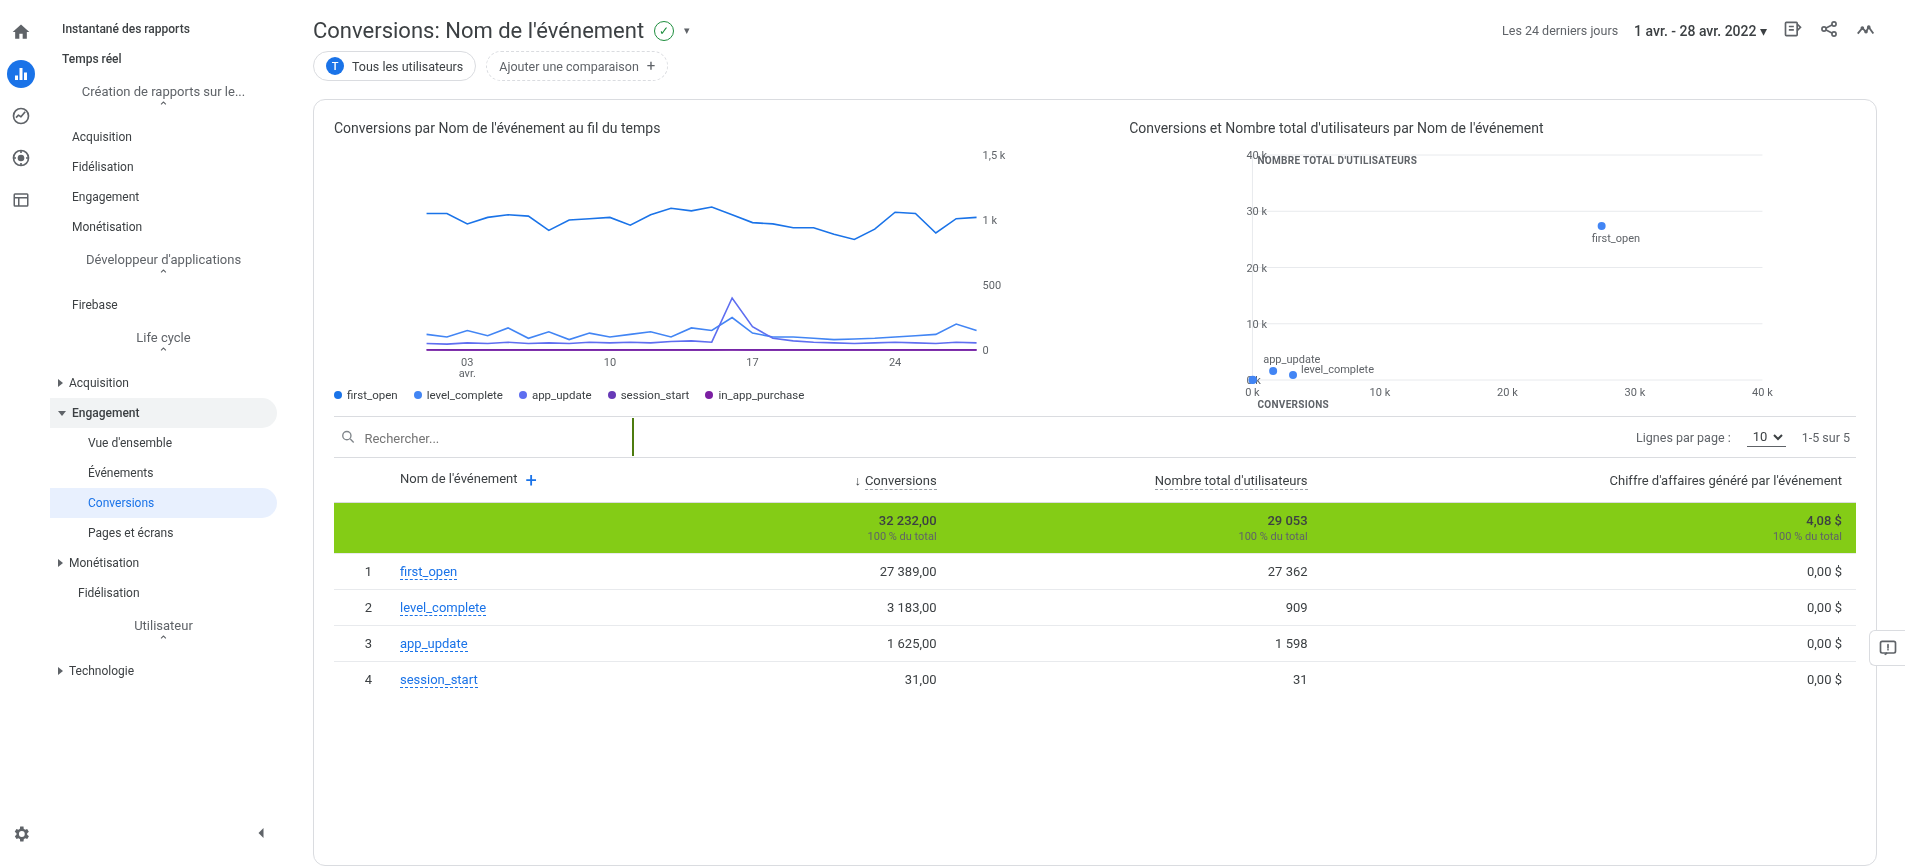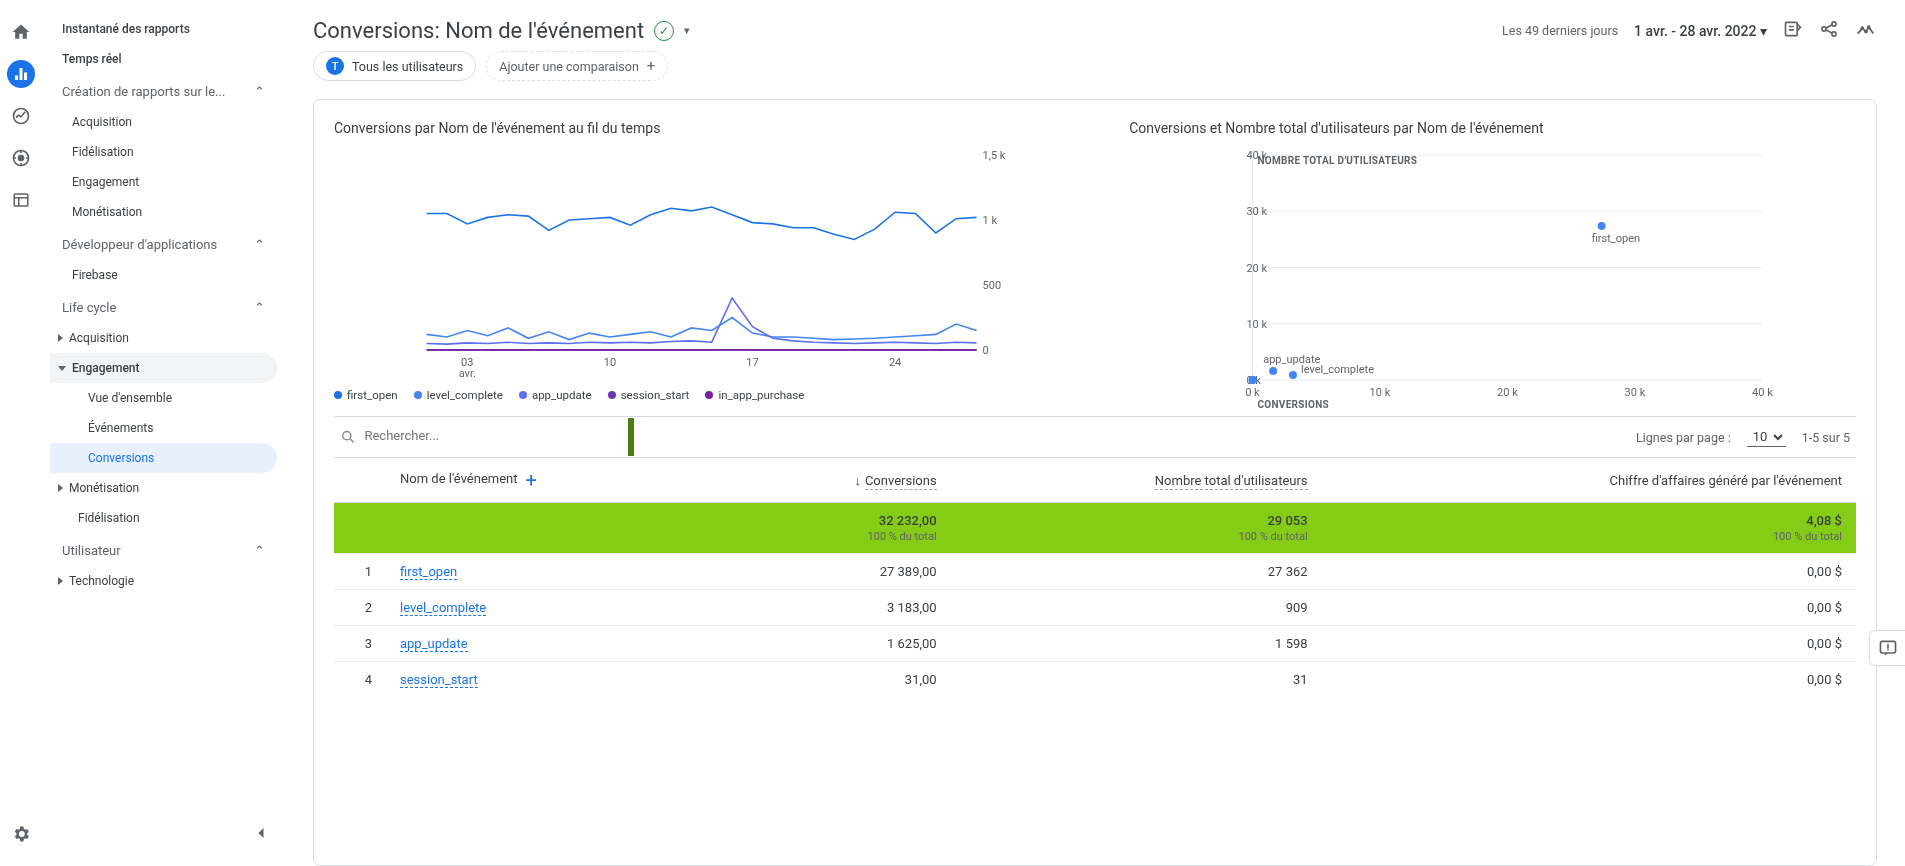--- a/index.html
+++ b/index.html
@@ -15,60 +15,60 @@
 
 .nav { width:243px; padding:14px 8px 0 8px; position:relative; }
 .nav .item { padding:8px 12px; border-radius:0 20px 20px 0; cursor:pointer; display:flex; align-items:center; font-size:12px; color:#3c4043; }
 .nav .item.l1 { font-weight:500; }
 .nav .item.l2 { padding-left:22px; }
 .nav .item.l3 { padding-left:38px; }
 .nav .item.selected { background:#e8f0fe; color:#1a73e8; }
 .nav .item.sub-sel { background:#f1f3f4; font-weight:500; }
 .nav .tri { width:0; height:0; border-top:4px solid transparent; border-bottom:4px solid transparent; border-left:5px solid #5f6368; margin-right:6px; margin-left:-14px;}
 .nav .tri.down { border-left:4px solid transparent; border-right:4px solid transparent; border-top:5px solid #5f6368; border-bottom:0;}
-.nav .sect { padding:10px 12px 8px; color:#5f6368; font-size:13px; display:flex; align-items:center; justify-content:space-between; cursor:pointer;}
+.nav .sect { padding:10px 12px 8px; color:#5f6368; font-size:13px; display:flex; align-items:center; justify-content:space-between; cursor:pointer;flex-direction:column;}
 .nav .sect .chev { color:#5f6368; }
 .nav .collapse { position:absolute; bottom:20px; right:14px; cursor:pointer; color:#5f6368; }
 
 
 .main { flex:1; display:flex; flex-direction:column; background:#fff; }
 .header { padding:18px 28px 8px; display:flex; align-items:center; gap:10px; }
 .header h1 { font-size:22px; font-weight:400; color:#3c4043; }
 .badge-check { width:20px; height:20px; border-radius:50%; border:1.5px solid #1e8e3e; display:flex; align-items:center; justify-content:center; color:#1e8e3e; font-size:12px;}
 .header .drop { color:#5f6368; font-size:11px; cursor:pointer;}
 .header .right { margin-left:auto; display:flex; align-items:center; gap:16px; color:#5f6368; font-size:12.5px;}
 .header .date-range { font-size:14px; color:#3c4043; font-weight:500;}
 .header .icbtn { cursor:pointer; color:#5f6368; }
 
 .chips { padding:0 28px 18px; display:flex; gap:10px; align-items:center;}
 .chip { display:flex; align-items:center; gap:8px; border:1px solid #dadce0; border-radius:16px; padding:5px 12px; font-size:12.5px; color:#3c4043; cursor:pointer;}
 .chip .t { width:18px; height:18px; border-radius:50%; background:#1a73e8; color:#fff; display:flex; align-items:center; justify-content:center; font-size:11px; font-weight:500;}
 .chip.dashed { border-style:dashed; color:#5f6368;}
 .chip .plus { font-size:15px; color:#5f6368;}
 
-.content { margin:0 28px; border:1px solid #dadce0; border-radius:7px; padding:20px 20px 0; overflow:auto; flex:1;}
+.content { margin:0 28px; border:1px solid #dadce0; border-radius:12px; padding:20px 20px 0; overflow:auto; flex:1;}
 .charts { display:flex; gap:30px; }
 .chartbox { flex:1; }
 .chart-title { font-size:14px; color:#3c4043; margin-bottom:14px;}
 .linechart { height:230px; position:relative; }
 .linechart svg { width:100%; height:100%; }
 .ylab { font-size:11px; fill:#5f6368; text-anchor:start; }
 .xlab { font-size:11px; fill:#5f6368; text-anchor:middle; }
 .legend { display:flex; gap:16px; padding:8px 0 14px; font-size:11.5px; color:#3c4043; flex-wrap:wrap;}
 .legend .li { display:flex; align-items:center; gap:5px; }
 .legend .dot { width:8px; height:8px; border-radius:50%; }
 
 .scatter { height:260px; position:relative;}
 .scatter svg { width:100%; height:100%; }
 .axlab { font-size:10px; fill:#5f6368; font-weight:700; letter-spacing:0.3px;}
 .ptlab { font-size:11px; fill:#5f6368; }
 
 
 .tablebar { display:flex; align-items:center; border-top:1px solid #dadce0; border-bottom:1px solid #dadce0; }
-.search { flex:0 0 300px; display:flex; align-items:flex-start; gap:8px; padding:10px 6px; color:#80868b; border-right:6px solid #4d7c0f;}
+.search { flex:0 0 300px; display:flex; align-items:flex-end; gap:8px; padding:10px 6px; color:#80868b; border-right:2px solid #4d7c0f;}
 .search input { border:0; outline:0; font-size:13px; color:#3c4043; width:100%; }
 .paging { margin-left:auto; display:flex; align-items:center; gap:16px; padding:10px 6px; font-size:12.5px; color:#5f6368;}
 .paging select { border:0; border-bottom:1px solid #5f6368; background:transparent; font-size:13px; color:#3c4043; padding:1px 2px;}
 
 table { width:100%; border-collapse:collapse; }
 th,td { padding:10px 14px; font-size:13px; }
 th { color:#3c4043; font-weight:400; text-align:right;}
 th.left, td.left { text-align:left; }
 th .dash { border-bottom:1px dashed #9aa0a6; padding-bottom:1px;}
 td { text-align:right; border-top:1px solid #e8eaed;}
@@ -151,20 +151,21 @@
         <span class="tri"></span>
         <span>Acquisition</span>
       </div>
     <div class="item l2 sub-sel">
         <span class="tri down"></span>
         <span>Engagement</span>
       </div>
     <div class="item l3">Vue d'ensemble</div>
     <div class="item l3">Événements</div>
     <div class="item l3 selected">Conversions</div>
+    <div class="item l3">Pages et écrans</div>
     <div class="item l2">
         <span class="tri"></span>
         <span>Monétisation</span>
       </div>
     <div class="item l2" style="padding-left:28px">Fidélisation</div>
 
     <div class="sect">
       <span>Utilisateur</span>
       <span class="chev">⌃</span>
     </div>
@@ -177,21 +178,21 @@
           <path d="M15 6l-6 6 6 6z"></path>
         </svg></div>
   </div>
 
   <div class="main">
     <div class="header">
       <h1>Conversions: Nom de l'événement</h1>
       <div class="badge-check">✓</div>
       <span class="drop">▾</span>
       <div class="right">
-        <span>Les 49 derniers jours</span>
+        <span>Les 24 derniers jours</span>
         <span class="date-range"><span>1 avr. - 28 avr. 2022</span> ▾</span>
         <span class="icbtn"><svg width="20" height="20" viewBox="0 0 24 24" fill="none" stroke="currentColor" stroke-width="2">
               <rect x="3" y="4" width="14" height="16" rx="1"></rect>
               <path d="M7 9h6M7 13h6M17 6l4 4-4 4"></path>
             </svg></span>
         <span class="icbtn"><svg width="20" height="20" viewBox="0 0 24 24" fill="none" stroke="currentColor" stroke-width="2">
               <circle cx="6" cy="12" r="2.5"></circle>
               <circle cx="18" cy="6" r="2.5"></circle>
               <circle cx="18" cy="18" r="2.5"></circle>
               <path d="M8 11l8-4M8 13l8 4"></path>

